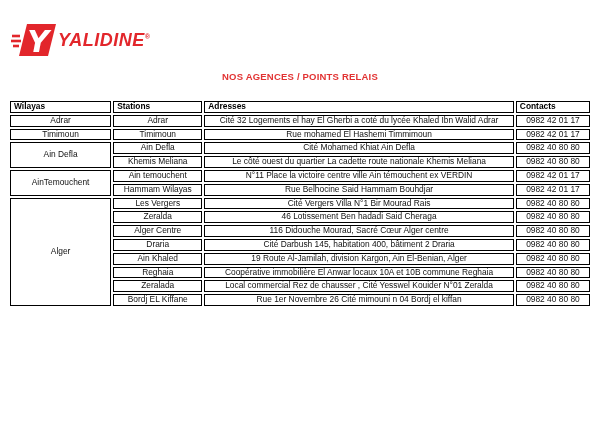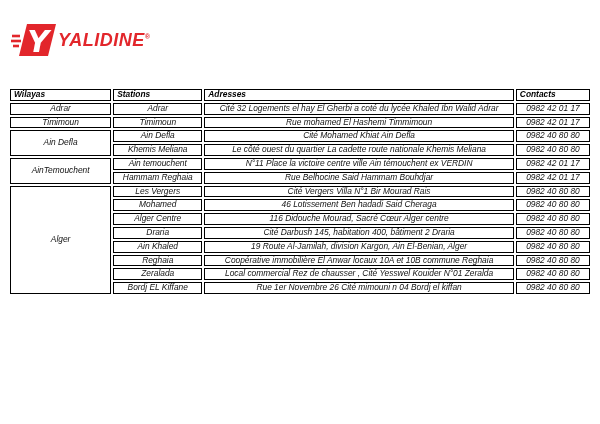--- a/index.html
+++ b/index.html
@@ -29,25 +29,24 @@
   
   .doc-title {
     position: absolute; top: 71px; left: 0; width: 600px;
     text-align: center;
     color: #e23333; font-weight: bold; font-size: 9.5px;
     letter-spacing: 0.2px;
   }
 
   
   table.agencies {
-    position: absolute; left: 8px; top: 87px;
+    position: absolute; left: 8px; top: 99px;
     width: 584px;
     border-collapse: separate; border-spacing: 2px;
     table-layout: fixed;
-    font-style: italic;
   }
   col.c-wilaya  { width: 101px; }
   col.c-station { width: 89px; }
   col.c-adresse { width: 309px; }
   col.c-contact { width: 74px; }
   th, td {
     border: 1px solid #000;
     font-size: 8.4px;
     height: 9.5px;
     line-height: 9.8px;
@@ -72,20 +71,21 @@
       <path d="M1 21 h10" stroke="#e2262b" stroke-width="2.6" fill="none"></path>
       <path d="M3 26 h6" stroke="#e2262b" stroke-width="2.6" fill="none"></path>
       <polygon points="17,4 46,4 38,36 9,36" fill="#e2262b"></polygon>
       <text x="28" y="32" text-anchor="middle" font-family="DejaVu Sans, sans-serif" font-size="30" font-weight="bold" font-style="italic" fill="#ffffff">Y</text>
     </svg>
     <div class="logo-text">
       <div class="logo-brand"><span>YALIDINE</span><sup>®</sup></div>
     </div>
   </div>
 
+  <div class="doc-title">NOS AGENCES / POINTS RELAIS</div>
 
   <table class="agencies">
     <colgroup>
       <col class="c-wilaya">
         <col class="c-station">
         <col class="c-adresse">
         <col class="c-contact">
     </colgroup>
     <thead>
         <tr>
@@ -119,32 +119,32 @@
           <td class="adresse">Le côté ouest du quartier La cadette route nationale Khemis Meliana</td>
           <td class="contact">0982 40 80 80</td>
         </tr>
         <tr>
           <td class="wilaya" rowspan="2">AinTemouchent</td>
           <td class="station">Ain temouchent</td>
           <td class="adresse">N°11 Place la victoire centre ville Ain témouchent ex VERDIN</td>
           <td class="contact">0982 42 01 17</td>
         </tr>
         <tr>
-          <td class="station">Hammam Reghaia</td>
+          <td class="station">Hammam Wilayas</td>
           <td class="adresse">Rue Belhocine Said Hammam Bouhdjar</td>
           <td class="contact">0982 42 01 17</td>
         </tr>
         <tr>
           <td class="wilaya" rowspan="8">Alger</td>
           <td class="station">Les Vergers</td>
           <td class="adresse">Cité Vergers Villa N°1 Bir Mourad Rais</td>
           <td class="contact">0982 40 80 80</td>
         </tr>
         <tr>
-          <td class="station">Mohamed</td>
+          <td class="station">Zeralda</td>
           <td class="adresse">46 Lotissement Ben hadadi Said Cheraga</td>
           <td class="contact">0982 40 80 80</td>
         </tr>
         <tr>
           <td class="station">Alger Centre</td>
           <td class="adresse">116 Didouche Mourad,  Sacré Cœur Alger centre</td>
           <td class="contact">0982 40 80 80</td>
         </tr>
         <tr>
           <td class="station">Draria</td>

